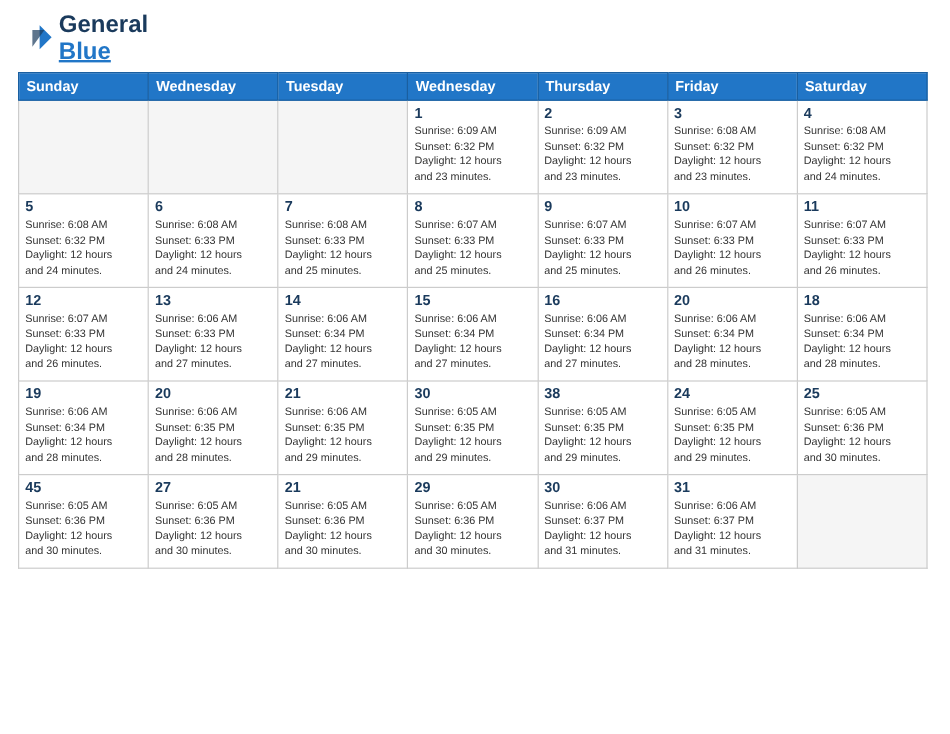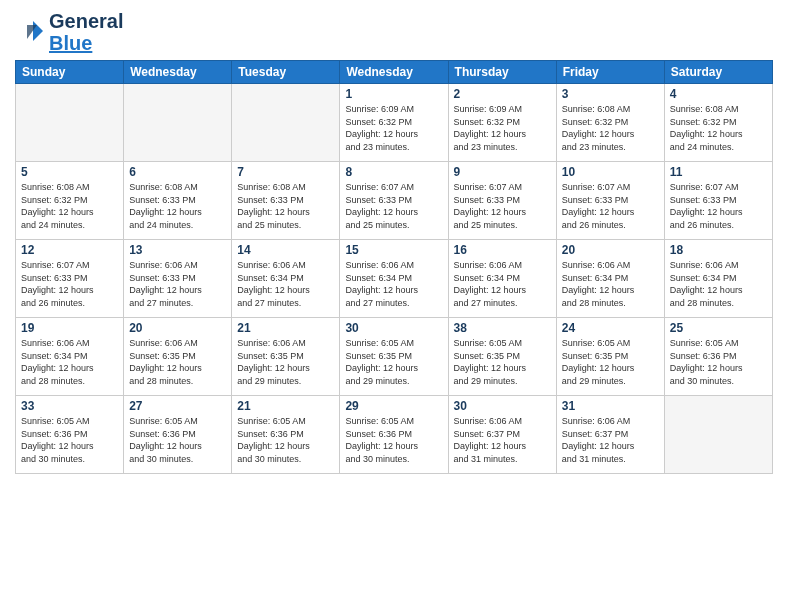--- a/index.html
+++ b/index.html
@@ -304,21 +304,21 @@
           <td>
             <span class="day-num">25</span>
             <div class="day-info" style="white-space: pre-line;">Sunrise: 6:05 AM
 Sunset: 6:36 PM
 Daylight: 12 hours
 and 30 minutes.</div>
           </td>
         </tr>
         <tr>
           <td>
-            <span class="day-num">33</span>
+            <span class="day-num">45</span>
             <div class="day-info" style="white-space: pre-line;">Sunrise: 6:05 AM
 Sunset: 6:36 PM
 Daylight: 12 hours
 and 30 minutes.</div>
           </td>
           <td>
             <span class="day-num">27</span>
             <div class="day-info" style="white-space: pre-line;">Sunrise: 6:05 AM
 Sunset: 6:36 PM
 Daylight: 12 hours

